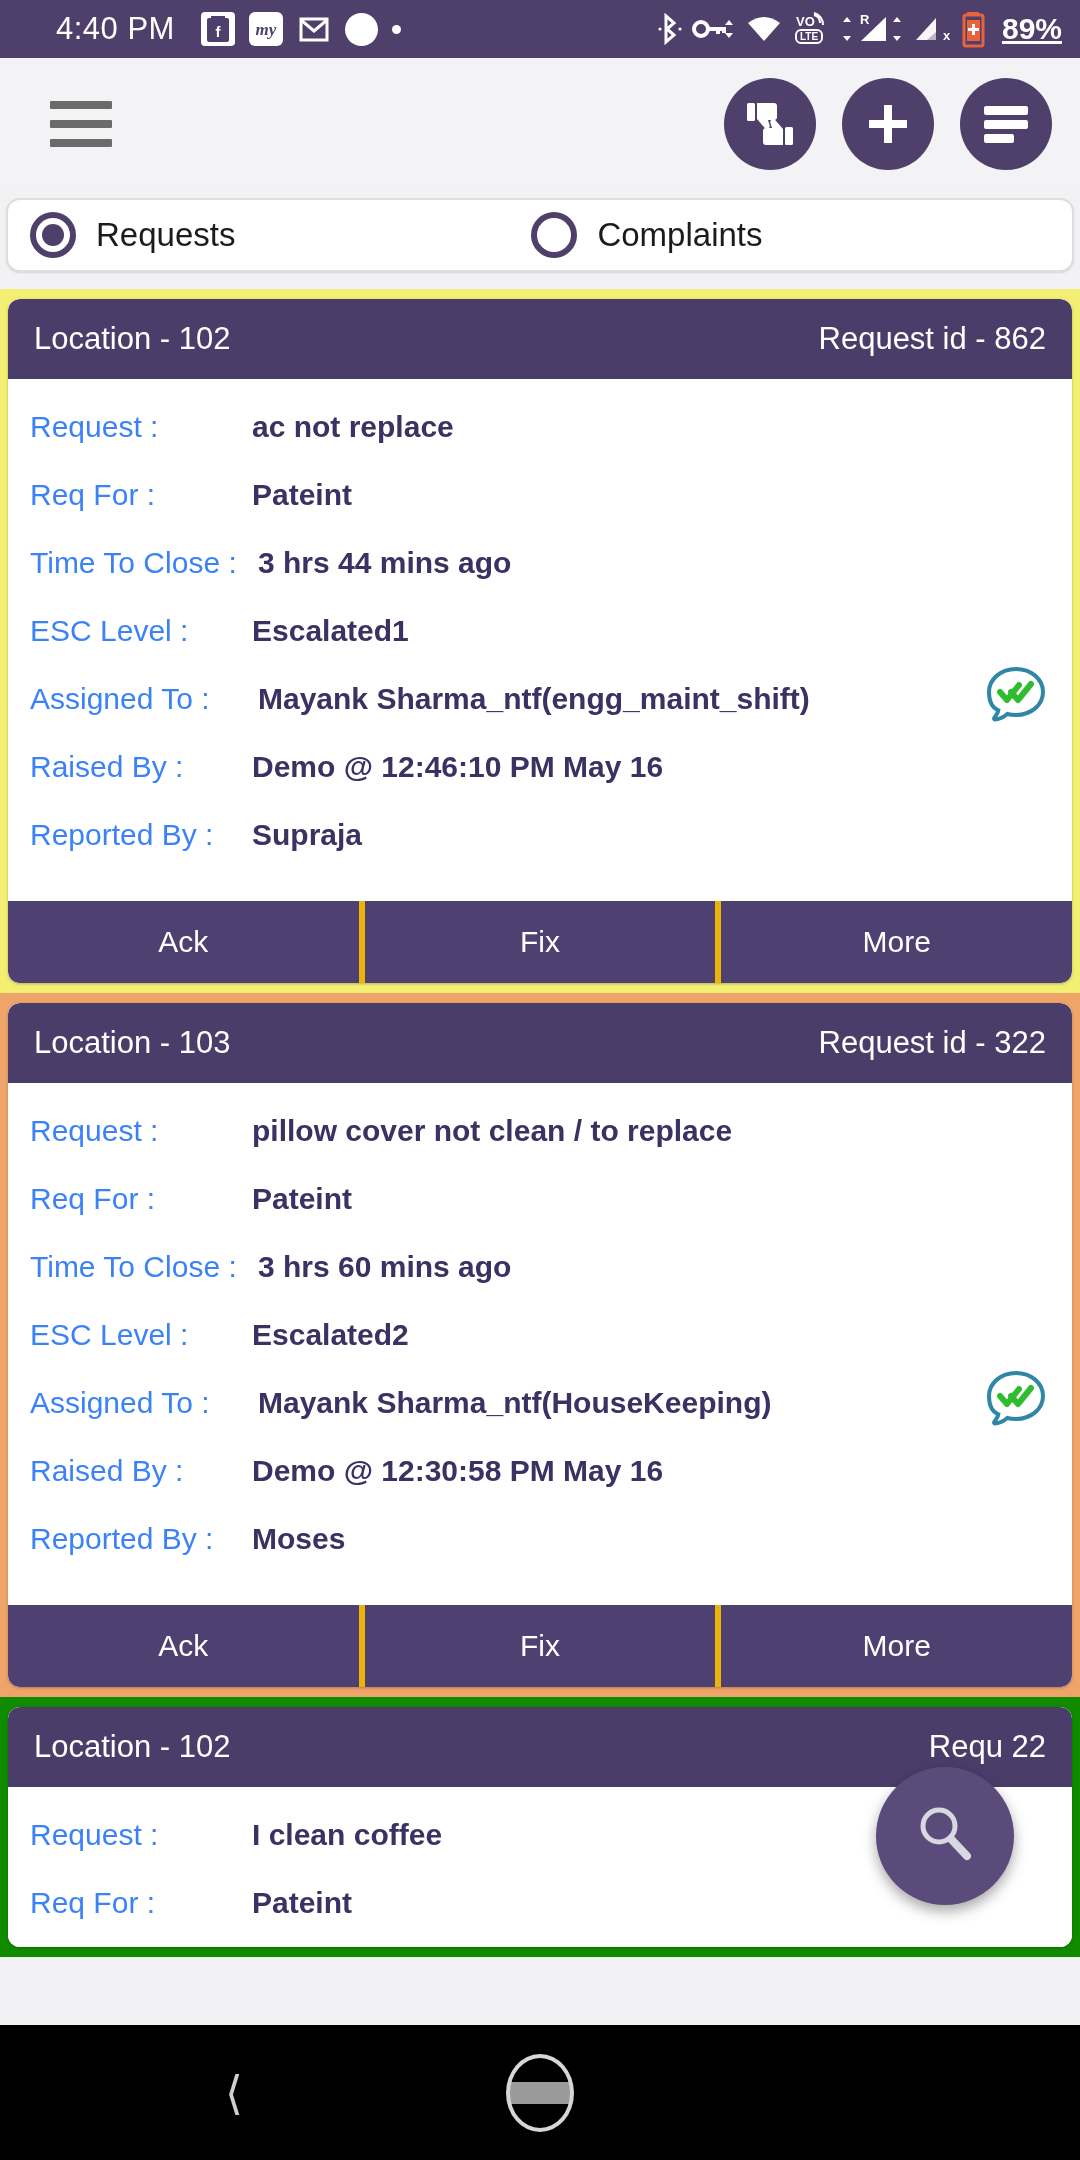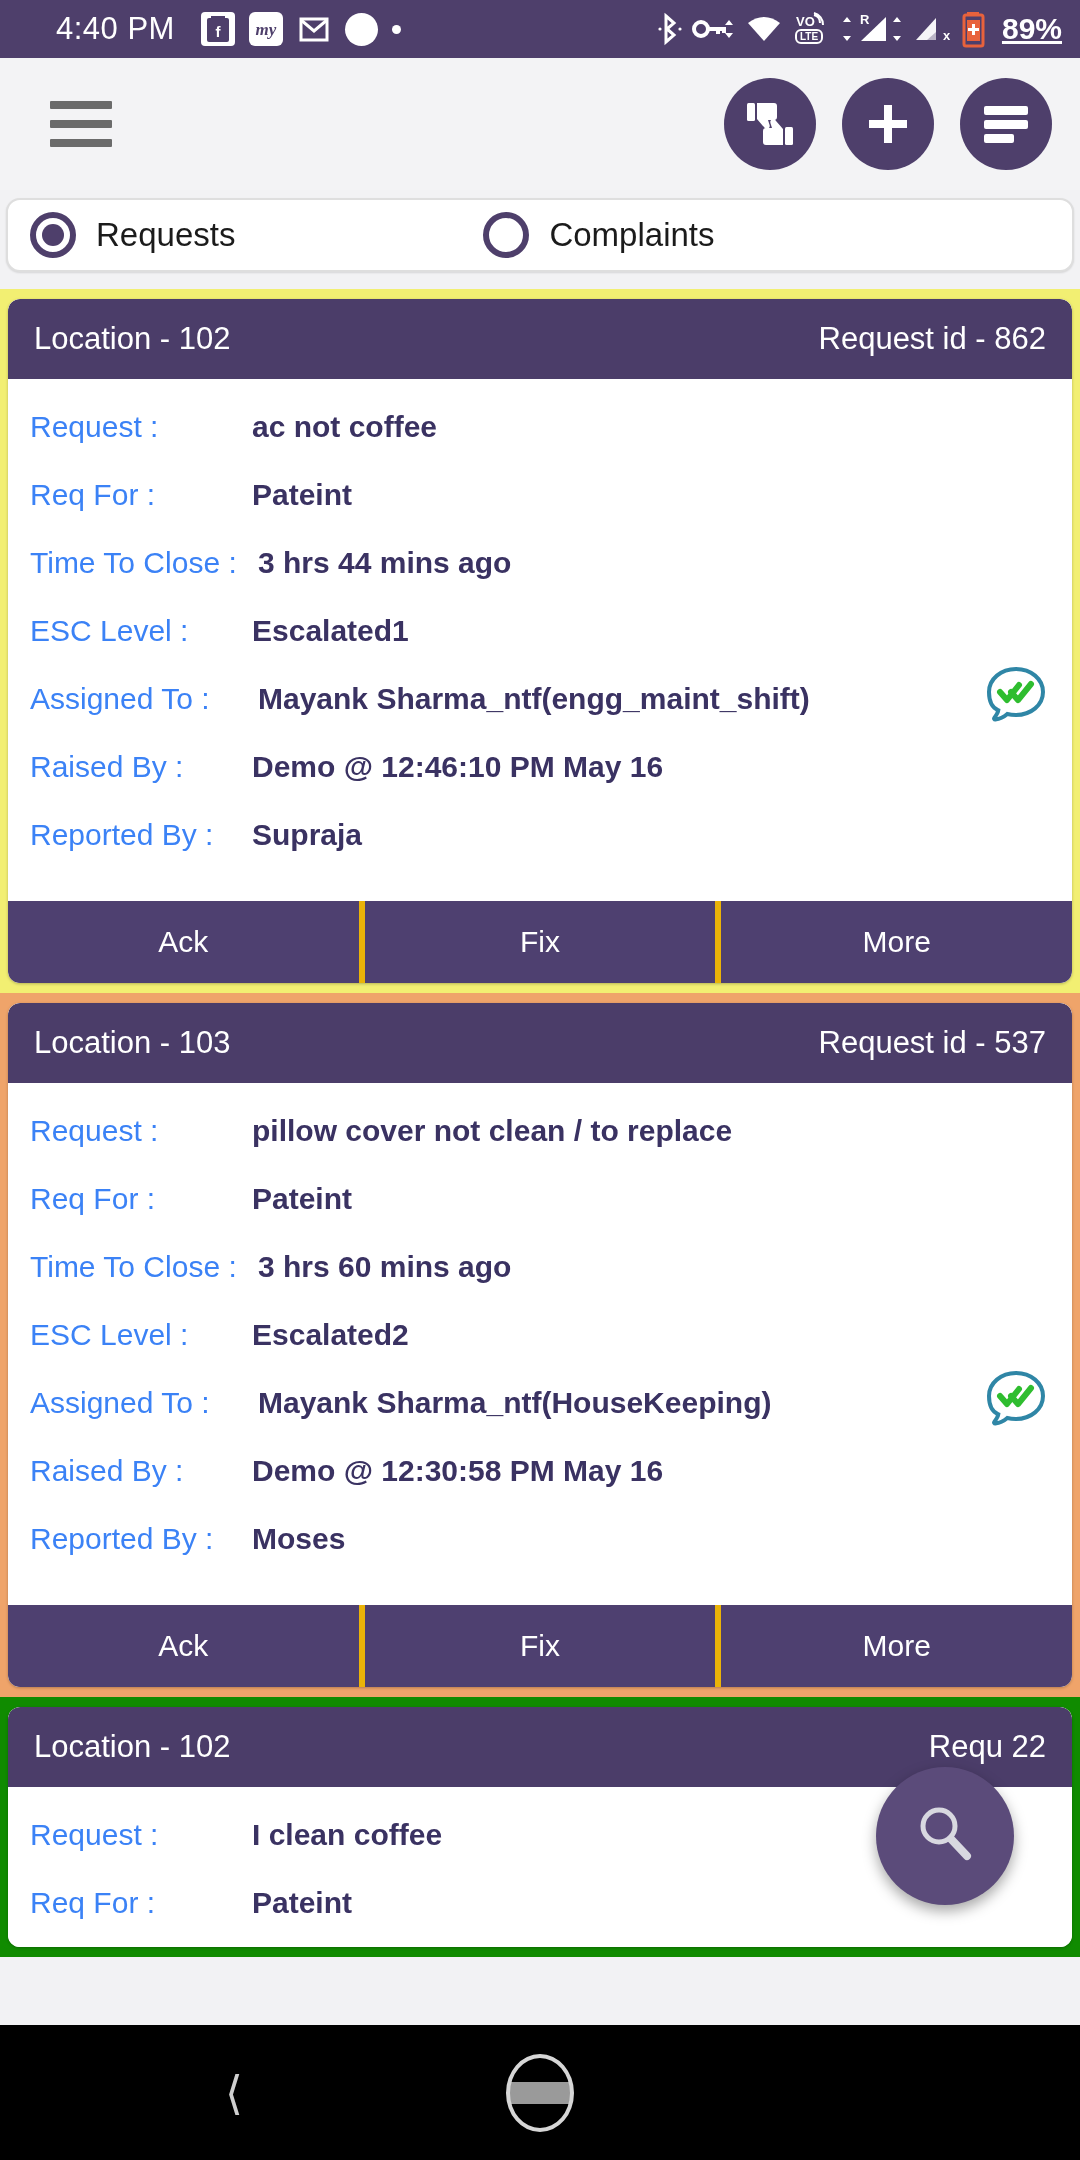--- a/index.html
+++ b/index.html
@@ -37,21 +37,21 @@
                justify-content: space-between; margin-left: 22px; cursor: pointer; }
   .hamburger span { display: block; height: 8px; background: #6b6b6b; border-radius: 1px; }
   .tb-actions { margin-left: auto; display: flex; align-items: center; gap: 26px; }
   .rbtn { width: 92px; height: 92px; border-radius: 50%; background: #4e3f6b;
           display: flex; align-items: center; justify-content: center; cursor: pointer; }
 
   
   .radiobar {
     margin: 8px 6px 0 6px; height: 74px; background: #ffffff;
     border: 2px solid #dedede; border-radius: 14px;
-    display: flex; align-items: center; box-shadow: 0 1px 2px rgba(0,0,0,.12);
+    display: flex; align-items: center; box-shadow: 0 1px 2px rgba(0,0,0,.12); gap: 48px;
   }
   .radio-opt { display: flex; align-items: center; cursor: pointer; }
   .radio-opt:first-child { margin-left: 22px; }
   .radio-opt:nth-child(2) { margin-left: 248px; }
   .radio-circle { width: 46px; height: 46px; border-radius: 50%;
                   border: 6px solid #4e3f6b; background: #fff;
                   display: flex; align-items: center; justify-content: center; }
   .radio-circle.checked::after { content: ""; width: 22px; height: 22px;
                   border-radius: 50%; background: #4e3f6b; display: block; }
   .radio-label { font-size: 33px; color: #1b1b1b; margin-left: 20px; }
@@ -230,21 +230,21 @@
 
     <div class="card-wrap bw-yellow">
       <div class="card">
         <div class="card-head">
           <span class="loc">Location - 102</span>
           <span class="rid">Request id - 862</span>
         </div>
         <div class="card-body">
           <div class="row">
             <span class="k">Request :</span>
-            <span class="v">ac not coffee</span>
+            <span class="v">ac not replace</span>
           </div>
           <div class="row">
             <span class="k">Req  For :</span>
             <span class="v">Pateint</span>
           </div>
           <div class="row">
             <span class="k">Time To Close :</span>
             <span class="v indent">3 hrs 44 mins ago</span>
           </div>
           <div class="row">
@@ -276,21 +276,21 @@
           <div class="act">Fix</div>
           <div class="act">More</div>
         </div>
       </div>
     </div>
 
     <div class="card-wrap bw-orange">
       <div class="card">
         <div class="card-head">
           <span class="loc">Location - 103</span>
-          <span class="rid">Request id - 537</span>
+          <span class="rid">Request id - 322</span>
         </div>
         <div class="card-body">
           <div class="row">
             <span class="k">Request :</span>
             <span class="v">pillow cover not clean / to replace</span>
           </div>
           <div class="row">
             <span class="k">Req  For :</span>
             <span class="v">Pateint</span>
           </div>

